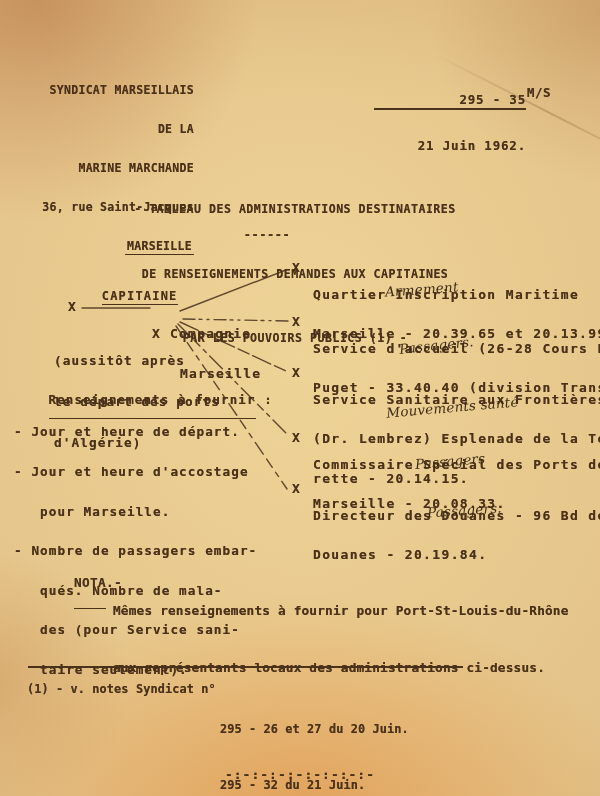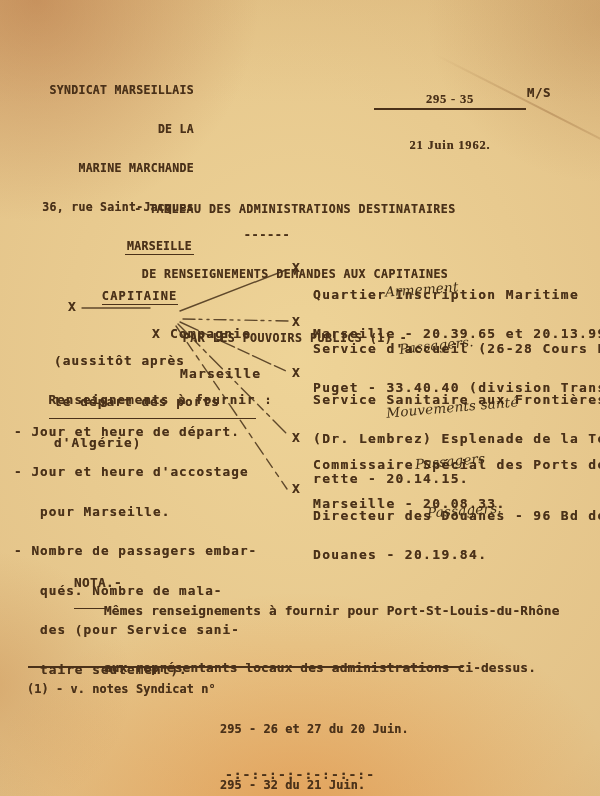--- a/index.html
+++ b/index.html
@@ -19,21 +19,21 @@
   .t{position:absolute;white-space:pre;text-shadow:0 0 0.6px rgba(74,49,25,0.65);z-index:2;line-height:13.4px;}
   .crease{position:absolute;top:54px;left:436px;width:250px;height:2px;z-index:1;
     background:linear-gradient(90deg, rgba(140,92,48,0), rgba(140,92,48,0.35), rgba(140,92,48,0));
     transform:rotate(27deg);transform-origin:left center;}
   svg.lines{position:absolute;inset:0;z-index:1;}
 
   
   .letterhead{left:18px;top:58px;width:176px;text-align:right;font-size:11.5px;letter-spacing:0.3px;line-height:13px;}
   .letterhead .u{display:inline-block;border-bottom:1.6px solid currentColor;padding:0 2px 0.5px 2px;}
   
-  .refblock{left:374px;top:66px;width:152px;text-align:center;font-size:12.5px;letter-spacing:0.8px;font-family:Liberation Serif, serif;}
+  .refblock{left:374px;top:66px;width:152px;text-align:right;font-size:12.5px;letter-spacing:0.8px;}
   .refblock .num{display:block;border-bottom:2px solid currentColor;padding-bottom:2px;}
   .refblock .date{display:block;padding-top:2px;}
   .initials{left:527px;top:86px;font-size:12.5px;letter-spacing:0.5px;}
   
   .title{left:60px;top:156px;width:470px;text-align:center;font-size:11.6px;letter-spacing:0.5px;line-height:21.5px;}
   .titlesep{left:222px;top:229px;width:90px;text-align:center;font-size:12px;letter-spacing:0.5px;}
   
   .captain{left:68px;top:277px;font-size:12px;letter-spacing:1.2px;}
   .captain .u{border-bottom:1.7px solid currentColor;padding-bottom:1px;}
   .leftx{left:68px;top:300px;font-size:13px;}
@@ -52,21 +52,21 @@
   .hand{position:absolute;z-index:3;font-family:"DejaVu Serif","Liberation Serif",serif;
     font-style:italic;font-weight:400;color:#3e2c15;font-size:13.5px;letter-spacing:0.2px;white-space:pre;}
   .a1{left:385px;top:281px;transform:rotate(-4deg);}
   .a2{left:399px;top:337px;transform:rotate(-6deg);}
   .a3{left:386px;top:399px;transform:rotate(-5deg);}
   .a4{left:415px;top:453px;transform:rotate(-5deg);}
   .a5{left:427px;top:502px;transform:rotate(-4deg);}
   
   .notalabel{left:42px;top:563px;font-size:12.8px;letter-spacing:0.3px;}
   .notalabel .u{border-bottom:1.7px solid currentColor;padding-bottom:18px;margin-top:42px;}
-  .notatext{left:104px;top:563px;width:480px;font-size:12.8px;letter-spacing:0.15px;line-height:19px;}
+  .notatext{left:113px;top:563px;width:480px;font-size:12.8px;letter-spacing:0.15px;line-height:19px;}
   
   .rule{position:absolute;left:28px;top:666px;width:435px;height:2px;background:#4a3119;z-index:2;}
   .fnintro{left:27px;top:683px;font-size:11.9px;letter-spacing:0.1px;}
   .fnrefs{left:220px;top:683px;font-size:11.9px;letter-spacing:0.1px;line-height:18.6px;}
   .botsep{left:0;top:768px;width:600px;text-align:center;font-size:13px;letter-spacing:1px;}
 </style>
 </head>
 <body>
 
 <div class="page">

